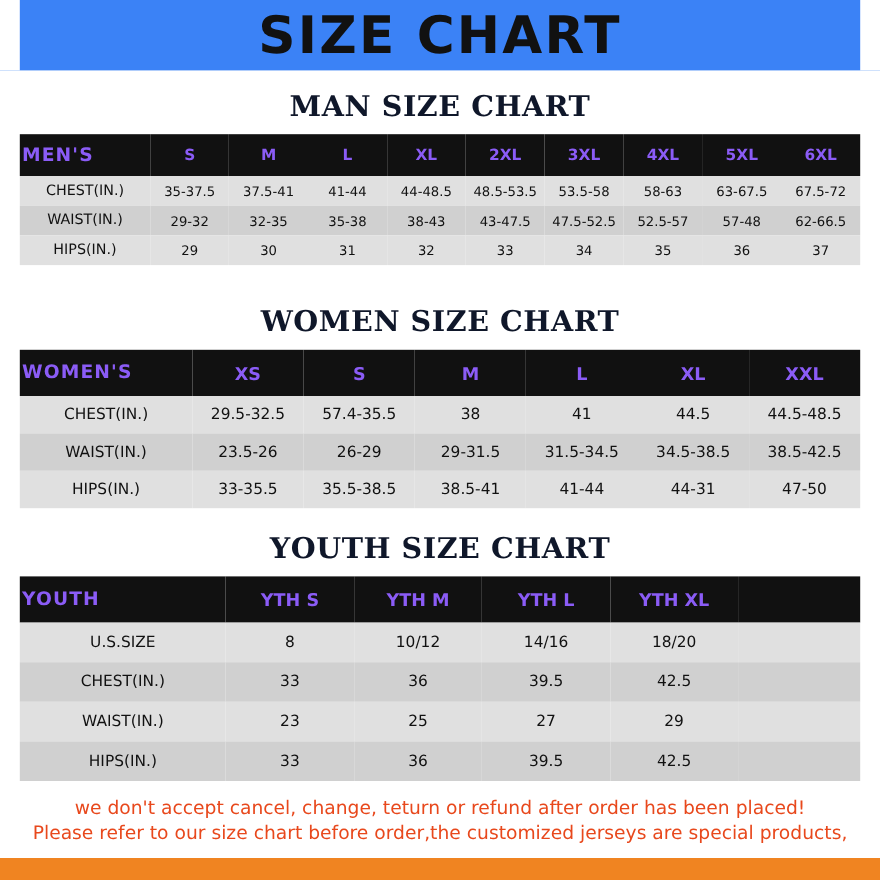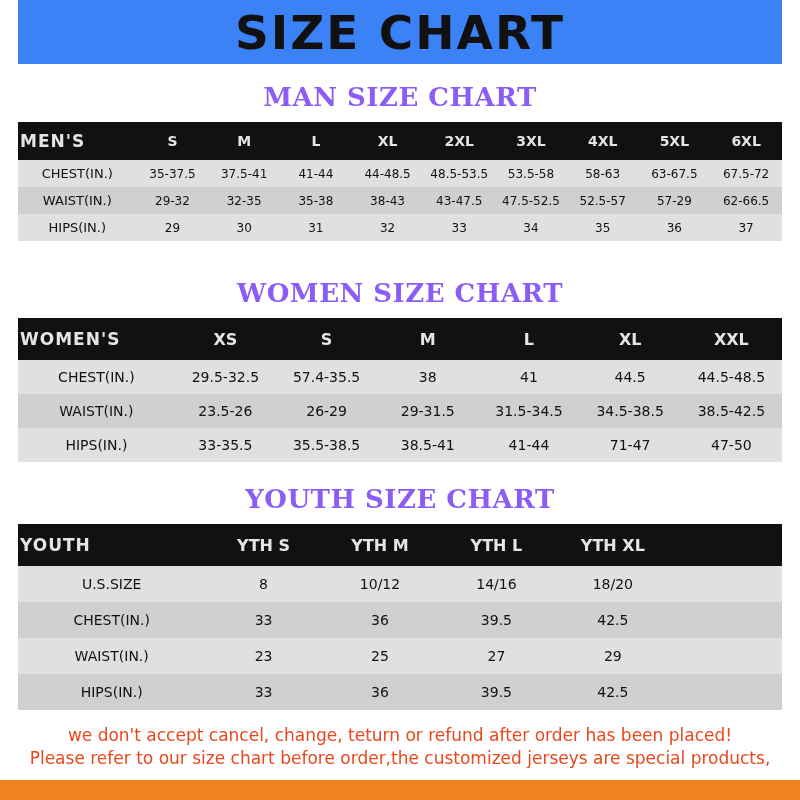--- a/index.html
+++ b/index.html
@@ -53,21 +53,21 @@
   
   .content {
     flex: 1;
     padding: 0 18px;
     box-sizing: border-box;
   }
   .section-title {
     text-align: center;
     font-family: "DejaVu Serif", serif;
     font-weight: bold;
-    color: #8b5cf6;
+    color: #0f172a;
     letter-spacing: 0.5px;
   }
   .title-man    { font-size: 26px; margin: 18px 0 10px 0; }
   .title-women  { font-size: 26px; margin: 37px 0 10px 0; }
   .title-youth  { font-size: 26px; margin: 22px 0 10px 0; }
 
   table.size-table {
     width: 100%;
     border-collapse: collapse;
     table-layout: fixed;
@@ -75,21 +75,21 @@
   table.size-table th,
   table.size-table td {
     text-align: center;
     font-family: "DejaVu Sans", sans-serif;
   }
   
   .hdr-row {
     background: #111111;
   }
   .hdr-row th {
-    color: #e5e5e5;
+    color: #8b5cf6;
     font-weight: bold;
     padding: 7px 2px;
   }
   .hdr-row th.first {
     text-align: left;
     padding-left: 14px;
     letter-spacing: 1px;
   }
   
   .row-a td { background: #e0e0e0; }
@@ -184,21 +184,21 @@
         </tr>
         <tr class="row-b">
           <td class="first">WAIST(IN.)</td>
           <td>29-32</td>
           <td>32-35</td>
           <td>35-38</td>
           <td>38-43</td>
           <td>43-47.5</td>
           <td>47.5-52.5</td>
           <td>52.5-57</td>
-          <td>57-29</td>
+          <td>57-48</td>
           <td>62-66.5</td>
         </tr>
         <tr class="row-a">
           <td class="first">HIPS(IN.)</td>
           <td>29</td>
           <td>30</td>
           <td>31</td>
           <td>32</td>
           <td>33</td>
           <td>34</td>
@@ -240,21 +240,21 @@
           <td>31.5-34.5</td>
           <td>34.5-38.5</td>
           <td>38.5-42.5</td>
         </tr>
         <tr class="row-a">
           <td class="first">HIPS(IN.)</td>
           <td>33-35.5</td>
           <td>35.5-38.5</td>
           <td>38.5-41</td>
           <td>41-44</td>
-          <td>71-47</td>
+          <td>44-31</td>
           <td>47-50</td>
         </tr>
       </tbody>
     </table>
 
     <div class="section-title title-youth">YOUTH SIZE CHART</div>
     <table class="size-table" id="youth-table">
       <thead>
         <tr class="hdr-row">
           <th class="first" style="width:24%">YOUTH</th>

